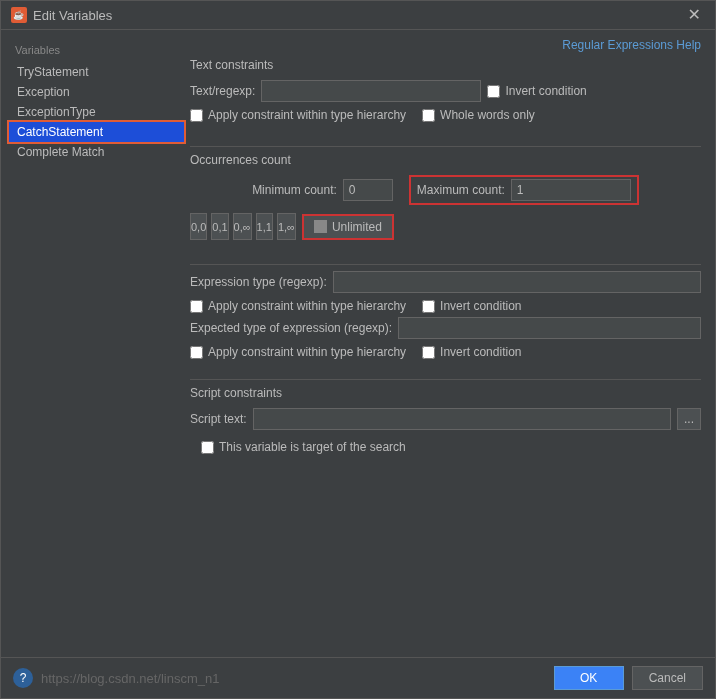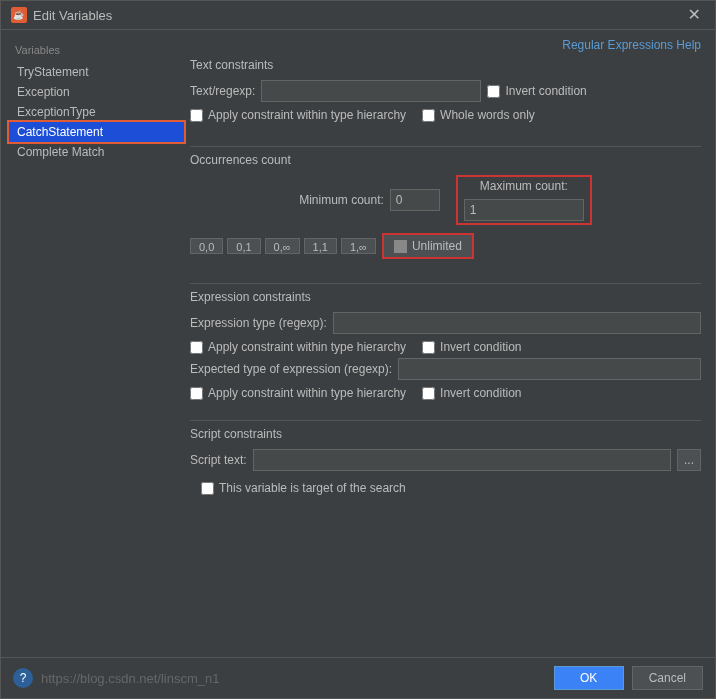--- a/index.html
+++ b/index.html
@@ -171,21 +171,20 @@
       height: 22px;
       width: 50px;
       outline: none;
     }
     .max-count-group {
       display: flex;
       align-items: center;
       gap: 6px;
       border: 2px solid #cc3333;
       padding: 2px 6px;
-      flex-direction: column;
     }
     .max-count-input {
       background: #45494a;
       border: 1px solid #646464;
       color: #bbbbbb;
       padding: 2px 5px;
       font-size: 12px;
       height: 22px;
       width: 120px;
       outline: none;
@@ -193,23 +192,23 @@
     .preset-btns {
       display: flex;
       align-items: center;
       gap: 4px;
     }
     .preset-btn {
       background: #4c5052;
       border: 1px solid #646464;
       color: #bbbbbb;
       font-size: 11px;
-      padding: 2px 8px;
-      cursor: pointer;
-      height: 16px;
+      padding: 2px 0;
+      cursor: pointer;
+      height: 27px;
     }
     .unlimited-btn {
       display: flex;
       align-items: center;
       gap: 5px;
       background: #4c5052;
       border: 2px solid #cc3333;
       color: #bbbbbb;
       font-size: 12px;
       padding: 2px 10px;
@@ -389,21 +388,20 @@
           <button class="unlimited-btn">
             <span class="unlimited-checkbox"></span>
             <span>Unlimited</span>
           </button>
         </div>
       </div>
 
       <hr class="divider">
 
       <div class="expr-constraints">
-        <div class="section-title">Expression constraints</div>
         <div class="form-row">
           <span class="form-label">Expression type (regexp):</span>
           <input type="text" class="text-input text-input-full" value="" style="">
         </div>
         <div class="form-row sub-row">
           <label class="checkbox-row">
             <input type="checkbox" style="">
             <span>Apply constraint within type hierarchy</span>
           </label>
           <label class="checkbox-row" style="margin-left:10px;">

